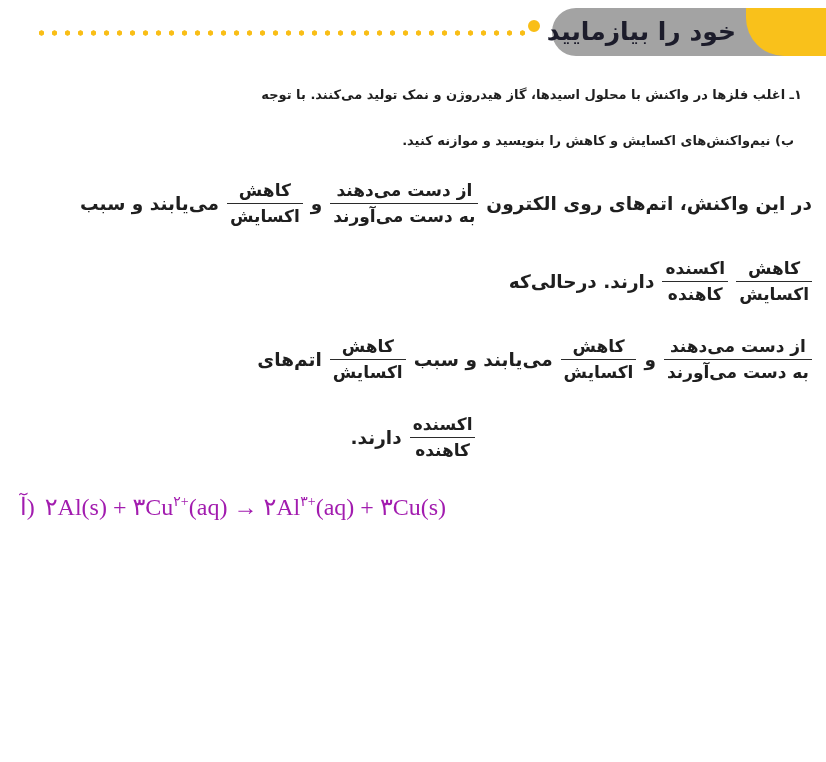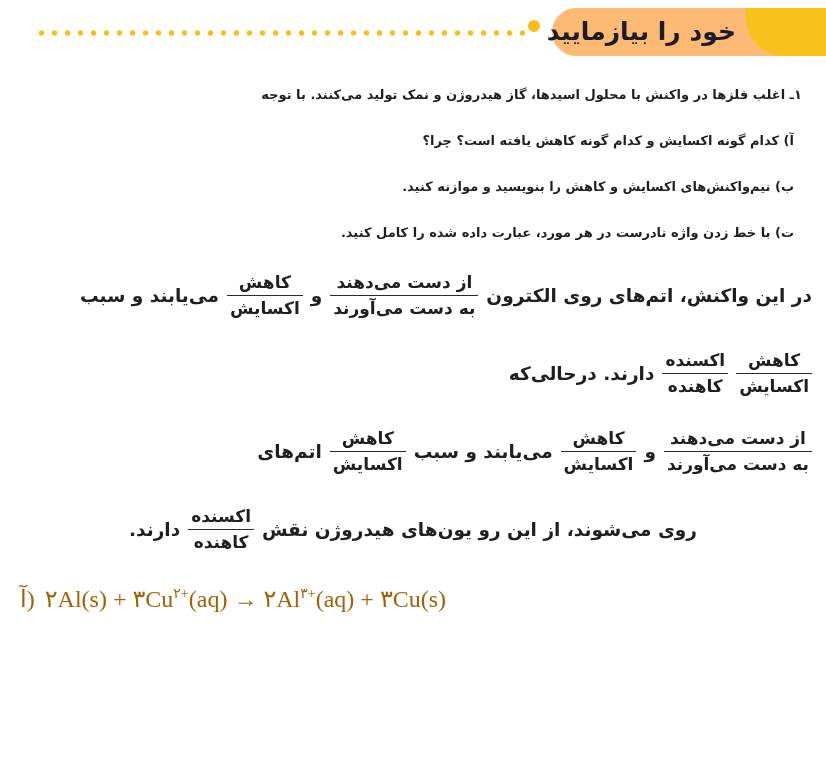--- a/index.html
+++ b/index.html
@@ -23,21 +23,21 @@
   .ring {
     position: absolute; left: 528px; top: 20px;
     width: 12px; height: 12px;
     border: 6.5px solid #f9be16;
     border-radius: 50%;
     background: #ffffff;
     z-index: 2;
   }
   .pill {
     position: absolute; left: 552px; right: 0; top: 8px; height: 48px;
-    background: #fdba74;
+    background: #a3a3a3;
     border-radius: 24px 0 0 24px;
   }
   .gold-tab {
     position: absolute; right: 0; top: 0; width: 80px; height: 48px;
     background: #f9c11b;
     border-bottom-left-radius: 38px;
   }
   .header-title {
     position: absolute; right: 90px; top: 50%;
     transform: translateY(-52%);
@@ -79,44 +79,42 @@
 
   
   .equation {
     direction: ltr;
     text-align: left;
     margin-top: 8px;
     padding-left: 6px;
     line-height: 46px;
     font-family: "Liberation Serif", "DejaVu Serif", serif;
     font-size: 24px;
-    color: #a16207;
+    color: #a21caf;
     white-space: nowrap;
   }
   .equation .eq-label { unicode-bidi: isolate; direction: ltr; margin-right: 10px; }
   .equation sup { font-size: 14px; line-height: 0; vertical-align: super; letter-spacing: 0.5px; }
 </style>
 </head>
 <body>
 
 <div class="header">
   <div class="dots"></div>
   <div class="ring"></div>
   <div class="pill">
     <div class="gold-tab"></div>
     <span class="header-title">خود را بیازمایید</span>
   </div>
 </div>
 
 <div class="main" dir="rtl">
   <div class="bline first-line indent-num">۱ـ اغلب فلزها در واکنش با محلول اسیدها، گاز هیدروژن و نمک تولید می‌کنند. با توجه</div>
 
-  <div class="bline indent-item">آ) کدام گونه اکسایش و کدام گونه کاهش یافته است؟ چرا؟</div>
   <div class="bline indent-item">ب) نیم‌واکنش‌های اکسایش و کاهش را بنویسید و موازنه کنید.</div>
-  <div class="bline indent-item">ت) با خط زدن واژه نادرست در هر مورد، عبارت داده شده را کامل کنید.</div>
 
   <div id="fill">
       <div class="fill-line">
         <span>در این واکنش، اتم‌های روی الکترون</span>
         <span class="frac">
           <span class="word">از دست می‌دهند</span>
           <span class="bar"></span>
           <span class="word">به دست می‌آورند</span>
         </span>
         <span>و</span>
@@ -154,21 +152,20 @@
         </span>
         <span>می‌یابند و سبب</span>
         <span class="frac">
           <span class="word">کاهش</span>
           <span class="bar"></span>
           <span class="word">اکسایش</span>
         </span>
         <span>اتم‌های</span>
       </div>
       <div class="fill-line center">
-        <span>روی می‌شوند، از این رو یون‌های هیدروژن نقش</span>
         <span class="frac">
           <span class="word">اکسنده</span>
           <span class="bar"></span>
           <span class="word">کاهنده</span>
         </span>
         <span>دارند.</span>
       </div>
     </div>
 
 

